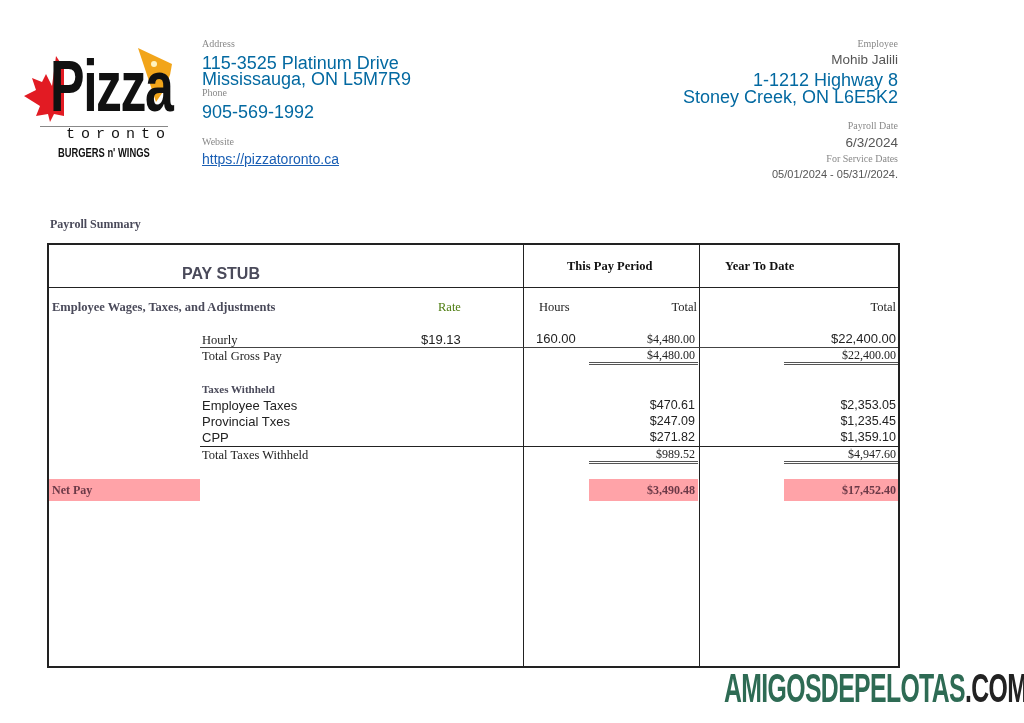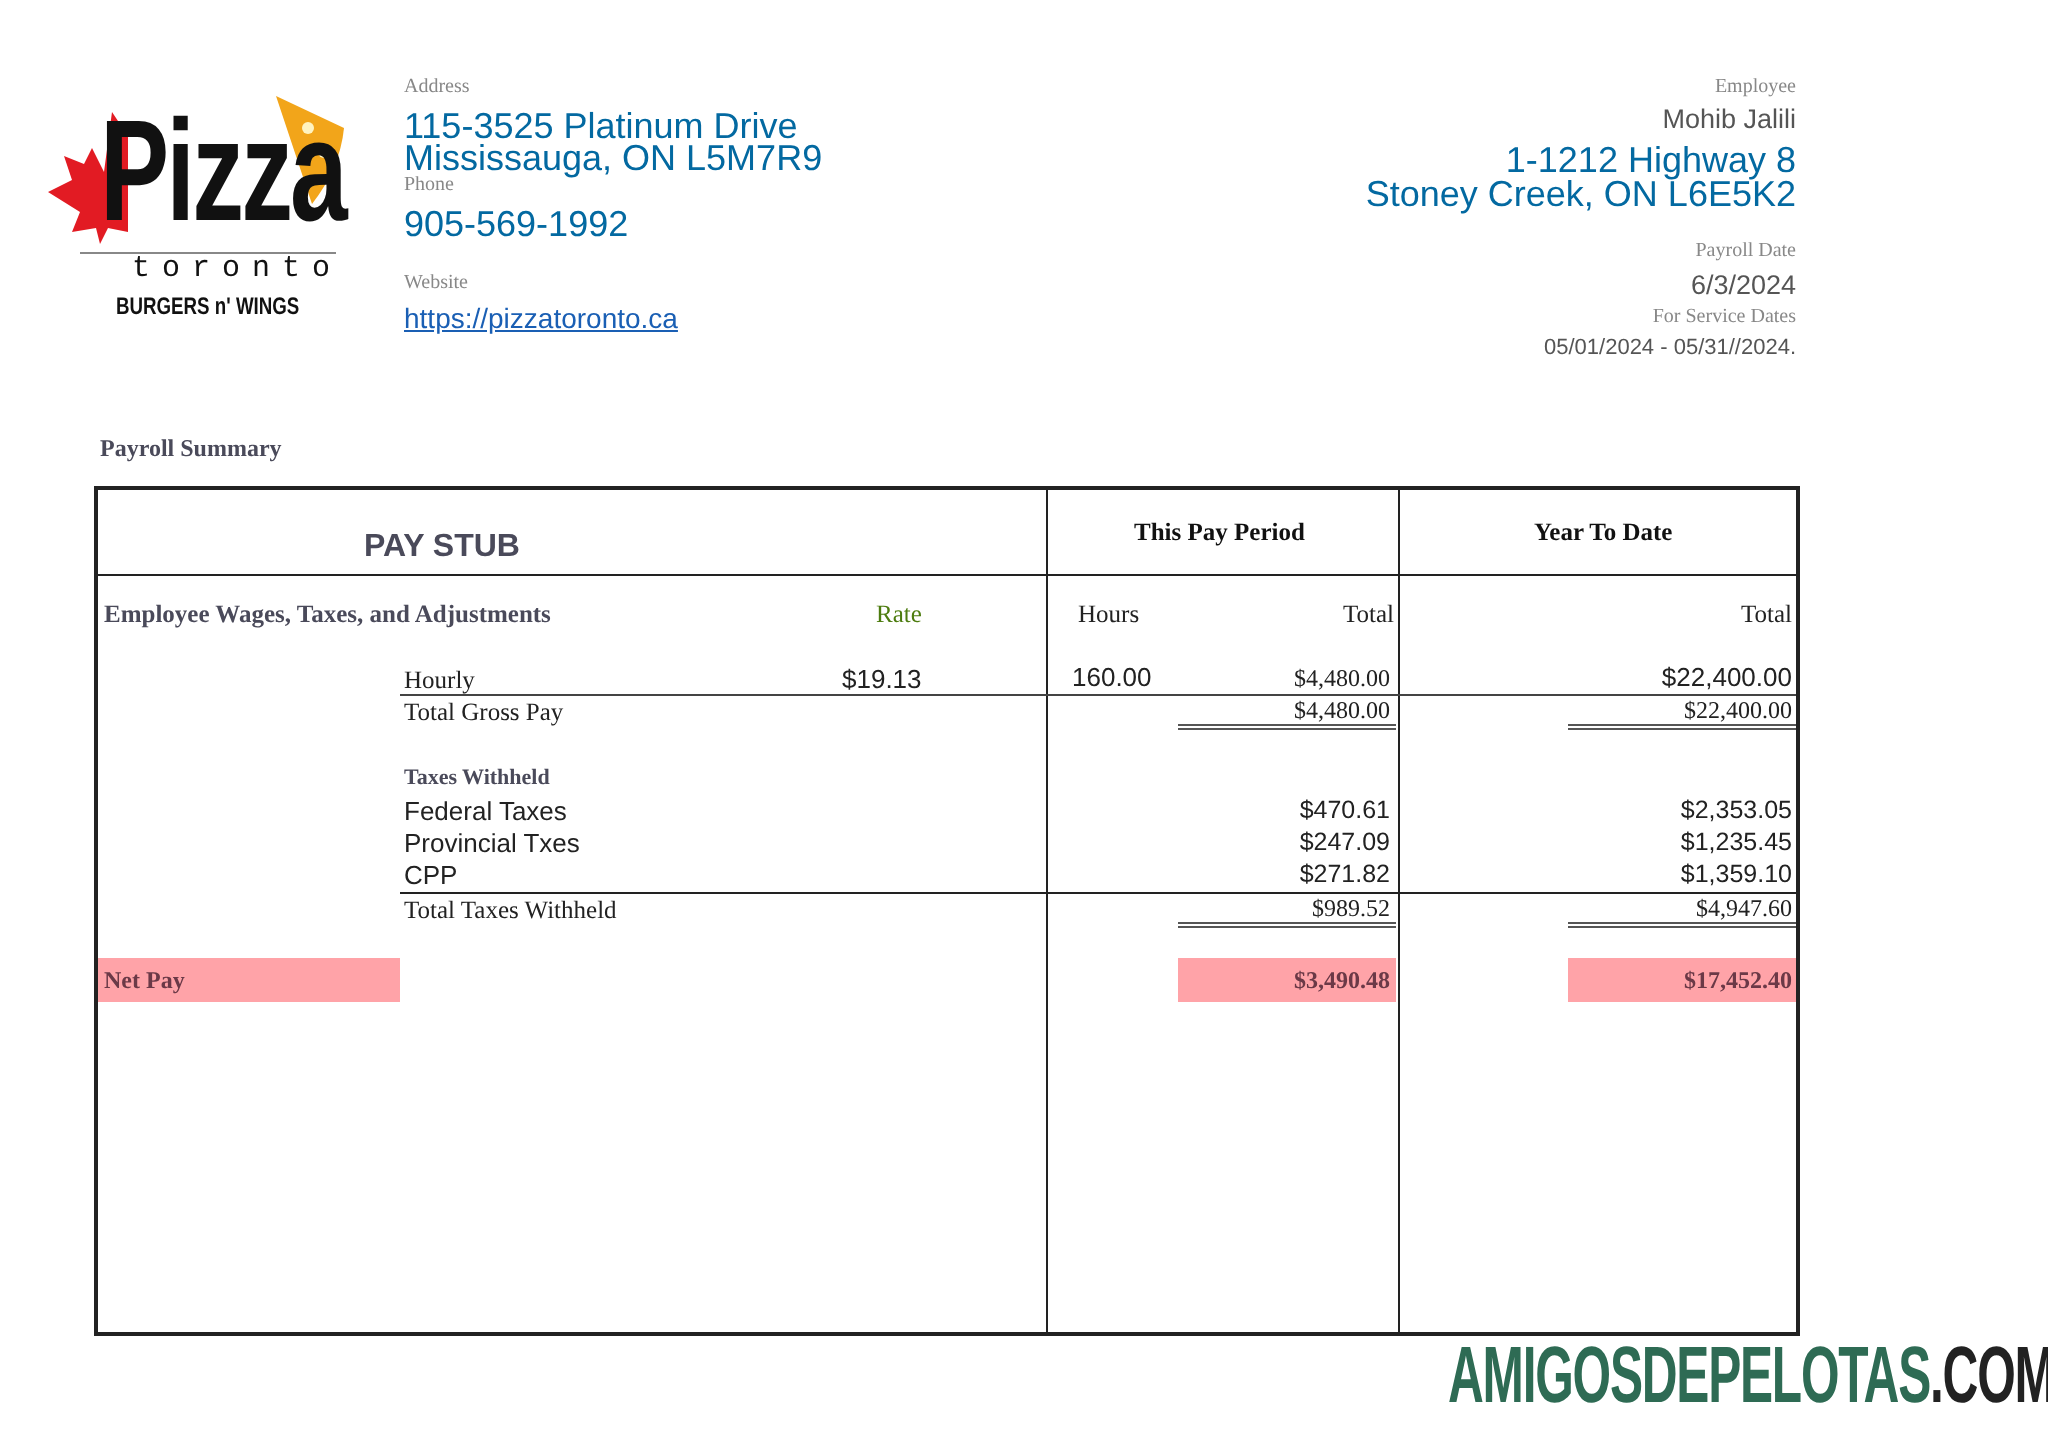--- a/index.html
+++ b/index.html
@@ -64,21 +64,21 @@
 
 <div class="abs stub">
 
   <div class="vline" style="left:474px;top:0;height:421px;"></div>
   <div class="vline" style="left:650px;top:0;height:421px;"></div>
 
   <div class="hline" style="left:0;top:42px;width:849px;"></div>
 
   <div class="cell-txt" style="left:133px;top:20px;font-size:16px;font-weight:bold;color:#4a4a5a;">PAY STUB</div>
   <div class="cell-txt serif" style="left:518px;top:14px;font-size:12.5px;font-weight:bold;color:#111;">This Pay Period</div>
-  <div class="cell-txt serif" style="left:718px;top:14px;font-size:12.5px;font-weight:bold;color:#111;">Year To Date</div>
+  <div class="cell-txt serif" style="left:676px;top:14px;font-size:12.5px;font-weight:bold;color:#111;">Year To Date</div>
 
   <div class="cell-txt serif" style="left:3px;top:55px;font-size:12.5px;font-weight:bold;color:#4a4a5a;">Employee Wages, Taxes, and Adjustments</div>
   <div class="cell-txt serif" style="left:389px;top:55px;font-size:12.5px;color:#4d7c0f;">Rate</div>
   <div class="cell-txt serif" style="left:490px;top:55px;font-size:12.5px;color:#222;">Hours</div>
   <div class="cell-txt serif" style="right:201px;top:55px;font-size:12.5px;color:#222;">Total</div>
   <div class="cell-txt serif" style="right:2px;top:55px;font-size:12.5px;color:#222;">Total</div>
 
   <div class="cell-txt serif" style="left:153px;top:88px;font-size:12.5px;">Hourly</div>
   <div class="cell-txt" style="left:372px;top:87px;font-size:13px;">$19.13</div>
   <div class="cell-txt" style="left:487px;top:86px;font-size:13px;">160.00</div>
@@ -87,21 +87,21 @@
   <div class="hline" style="left:151px;top:102px;width:698px;background:#444;"></div>
 
   <div class="cell-txt serif" style="left:153px;top:104px;font-size:12.5px;">Total Gross Pay</div>
   <div class="numserif" style="right:203px;top:103px;">$4,480.00</div>
   <div class="numserif" style="right:2px;top:103px;">$22,400.00</div>
   <div class="dbl" style="left:540px;top:117px;width:109px;"></div>
   <div class="dbl" style="left:735px;top:117px;width:114px;"></div>
 
   <div class="cell-txt serif" style="left:153px;top:138px;font-size:11px;font-weight:bold;color:#4a4a5a;">Taxes Withheld</div>
 
-  <div class="cell-txt" style="left:153px;top:153px;font-size:13px;">Federal Taxes</div>
+  <div class="cell-txt" style="left:153px;top:153px;font-size:13px;">Employee Taxes</div>
   <div class="num" style="right:203px;top:153px;">$470.61</div>
   <div class="num" style="right:2px;top:153px;">$2,353.05</div>
 
   <div class="cell-txt" style="left:153px;top:169px;font-size:13px;">Provincial Txes</div>
   <div class="num" style="right:203px;top:169px;">$247.09</div>
   <div class="num" style="right:2px;top:169px;">$1,235.45</div>
 
   <div class="cell-txt" style="left:153px;top:185px;font-size:13px;text-align:center;">CPP</div>
   <div class="num" style="right:203px;top:185px;">$271.82</div>
   <div class="num" style="right:2px;top:185px;">$1,359.10</div>

